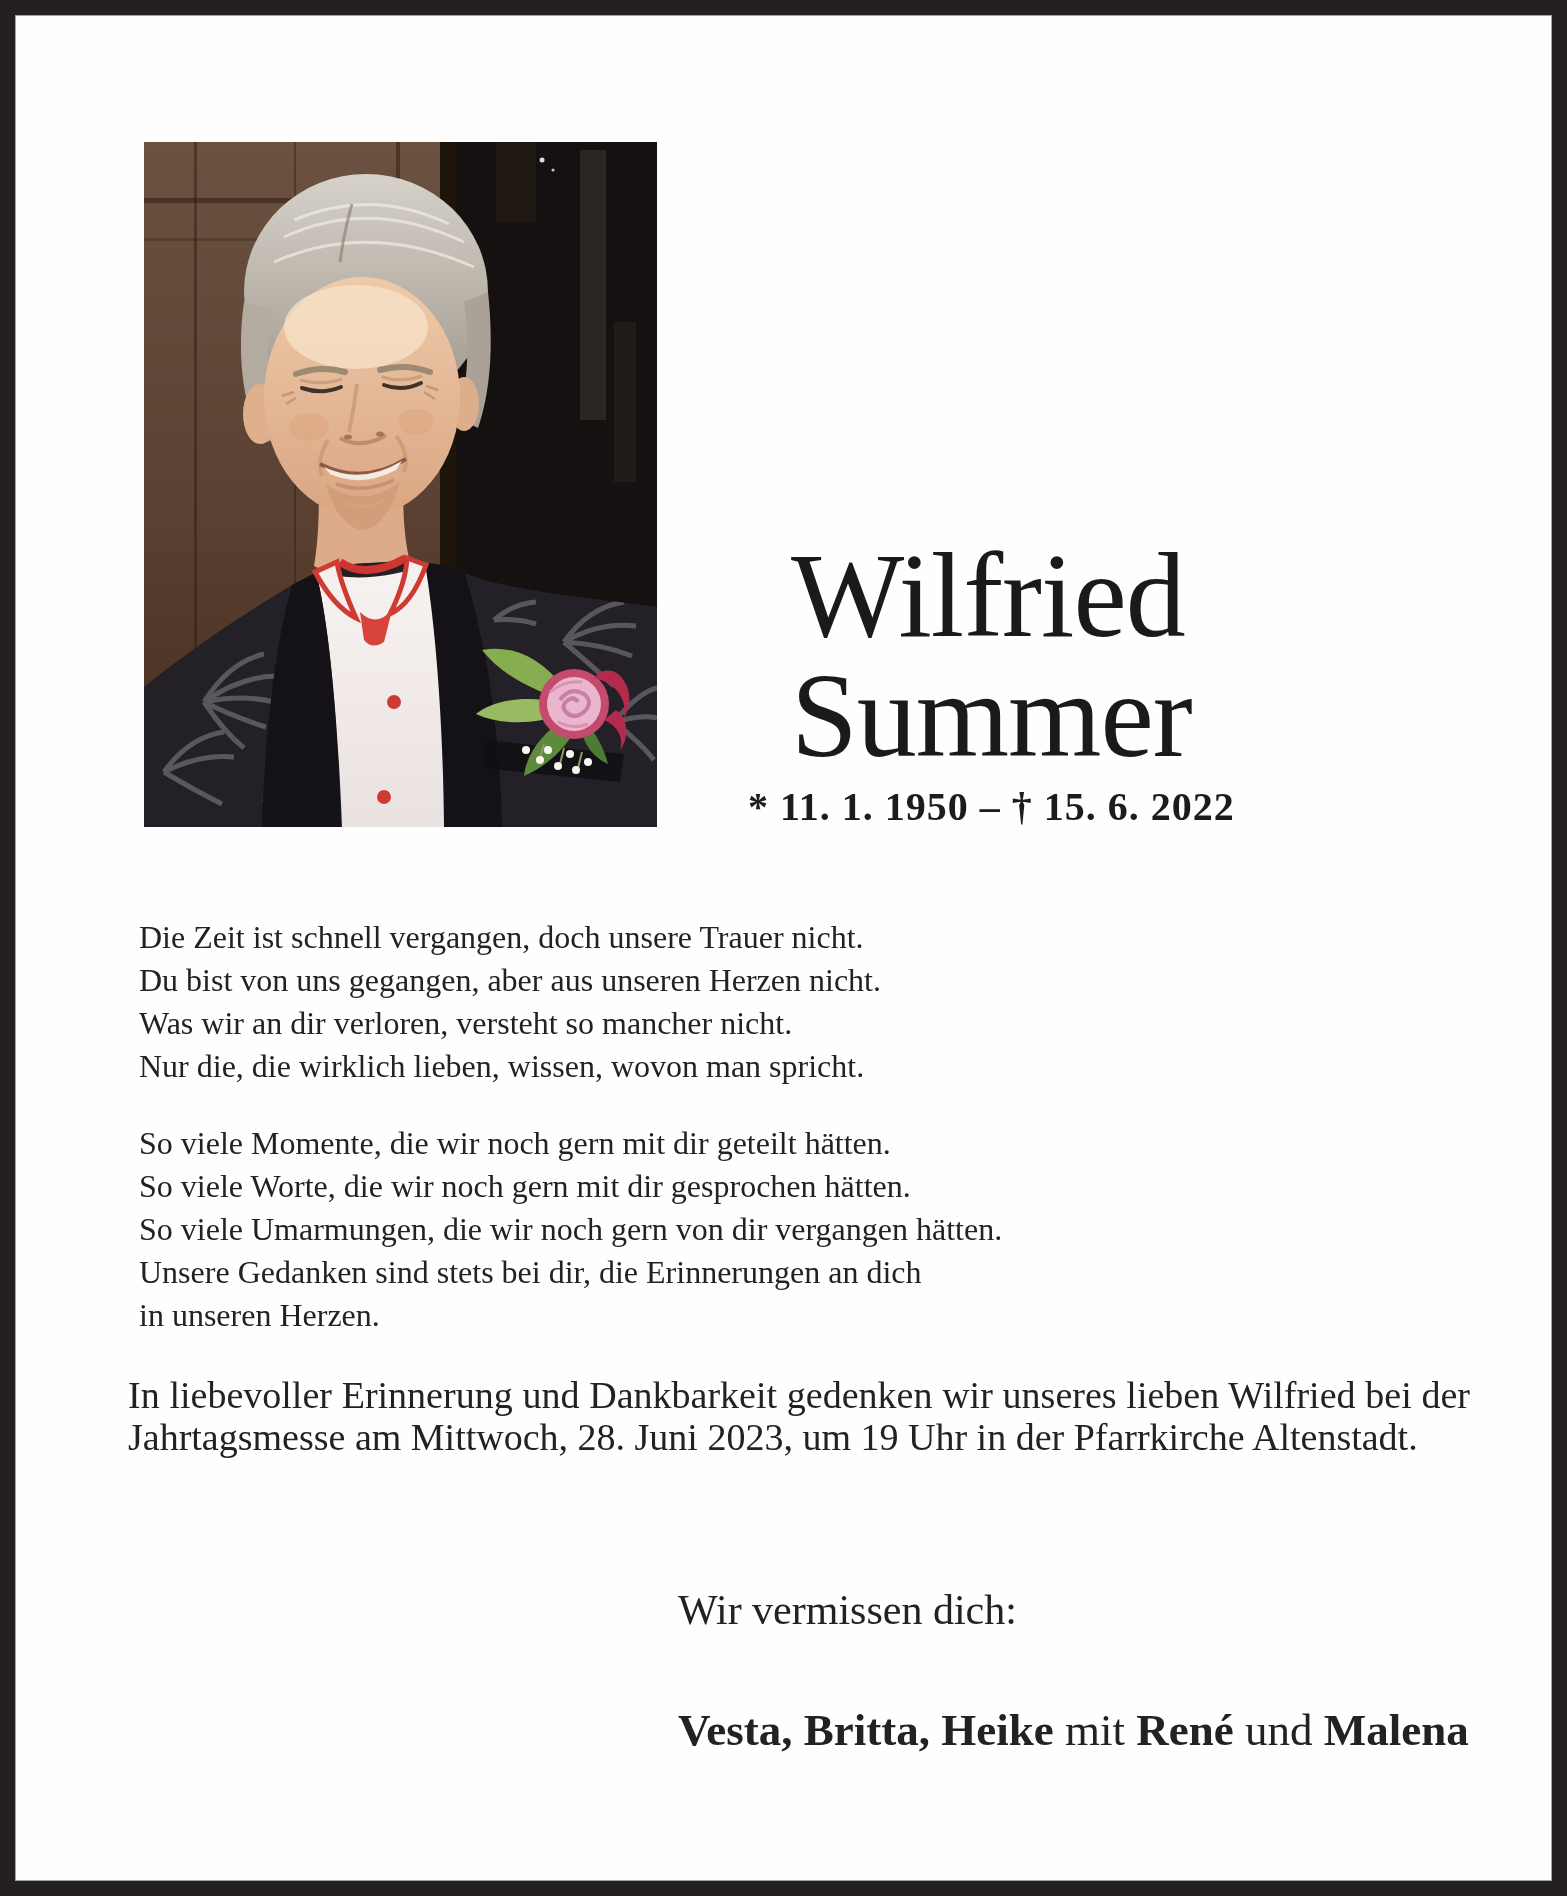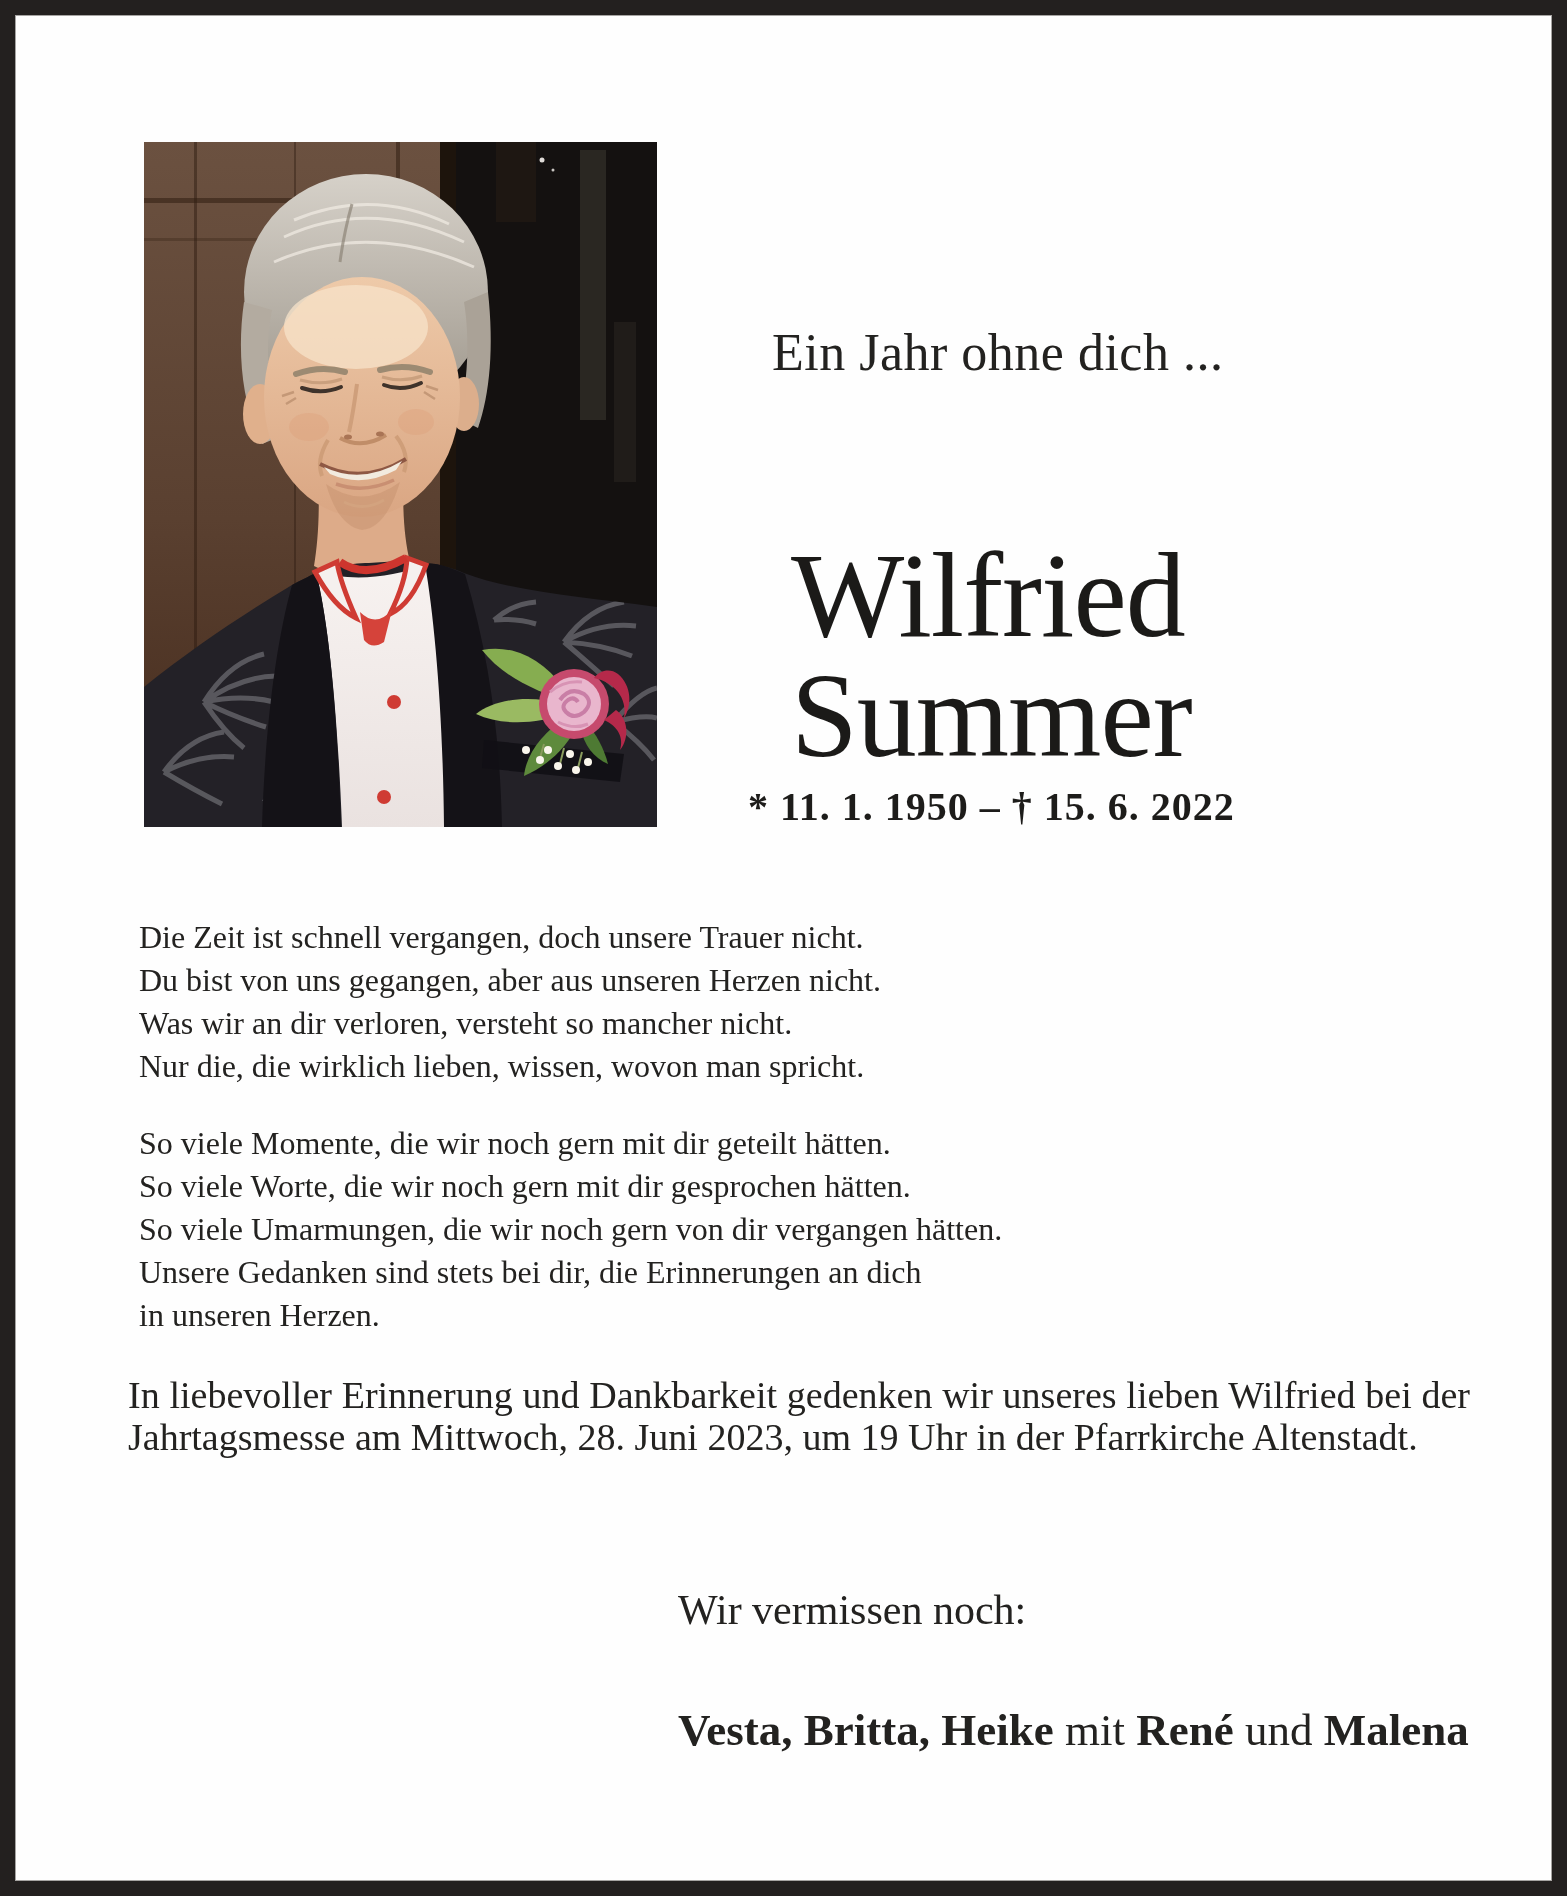--- a/index.html
+++ b/index.html
@@ -145,21 +145,20 @@
             <circle cx="-48" cy="46" r="4"></circle>
               <circle cx="-26" cy="46" r="4"></circle>
               <circle cx="14" cy="58" r="4"></circle>
               <circle cx="-4" cy="50" r="4"></circle>
           </g>
         </g>
       </g>
     </svg>
   </div>
 
-  <div class="abs intro">Ein Jahr ohne dich ...</div>
   <div class="abs deceased-name">
     <div>Wilfried</div>
     <div>Summer</div>
   </div>
   <div class="abs dates">* 11. 1. 1950 – † 15. 6. 2022</div>
 
   <div class="abs verse verse1">
     <div>Die Zeit ist schnell vergangen, doch unsere Trauer nicht.</div>
     <div>Du bist von uns gegangen, aber aus unseren Herzen nicht.</div>
     <div>Was wir an dir verloren, versteht so mancher nicht.</div>
@@ -169,18 +168,18 @@
   <div class="abs verse verse2">
     <div>So viele Momente, die wir noch gern mit dir geteilt hätten.</div>
     <div>So viele Worte, die wir noch gern mit dir gesprochen hätten.</div>
     <div>So viele Umarmungen, die wir noch gern von dir vergangen hätten.</div>
     <div>Unsere Gedanken sind stets bei dir, die Erinnerungen an dich</div>
     <div>in unseren Herzen.</div>
   </div>
 
   <div class="abs announcement">In liebevoller Erinnerung und Dankbarkeit gedenken wir unseres lieben Wilfried bei der Jahrtagsmesse am Mittwoch, 28. Juni 2023, um 19 Uhr in der Pfarrkirche Altenstadt.</div>
 
-  <div class="abs closing-lead">Wir vermissen noch:</div>
+  <div class="abs closing-lead">Wir vermissen dich:</div>
   <div class="abs closing-names">
     <span class="b">Vesta, Britta, Heike</span><span> mit </span><span class="b">René</span><span> und </span><span class="b">Malena</span>
   </div>
 
 </div>
 
 </body></html>

